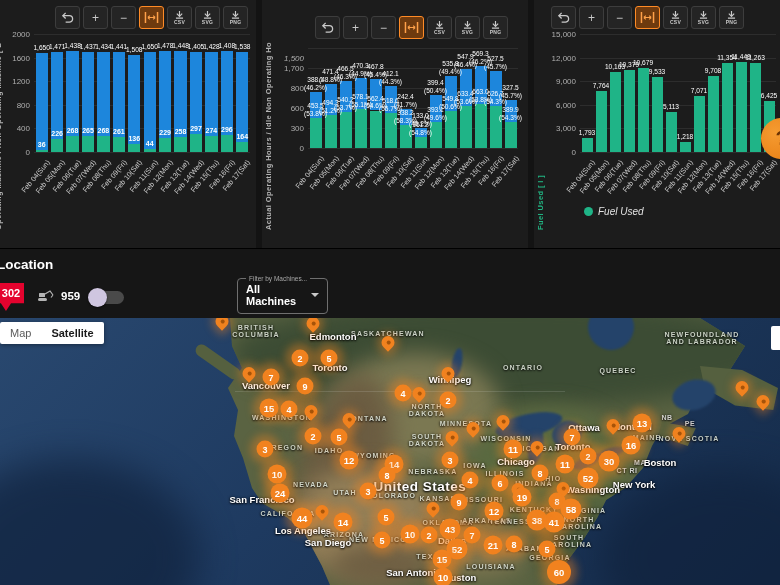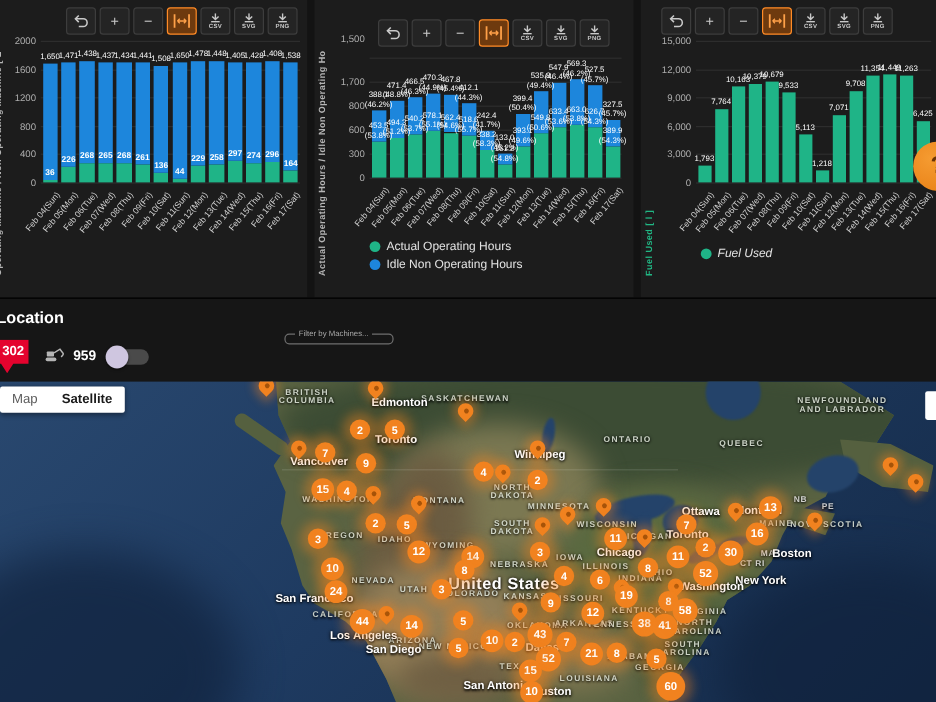--- a/index.html
+++ b/index.html
@@ -246,21 +246,21 @@
         </div>
         <div class="tbtn">
           <svg width="9" height="8" viewBox="0 0 10 9">
             <path d="M5 0 V5 M2 3 L5 6 L8 3 M1 8 H9" stroke="currentColor" stroke-width="1.3" fill="none"></path>
           </svg>
           <span class="dl">PNG</span>
         </div>
       </div>
       <div class="ytitle" style="left: 2px; top: 30px; height: 200px; color: rgb(181, 181, 181);">Actual Operating Hours / Idle Non Operating Ho</div>
       <div class="gl" style="left: 46px; top: 48px; width: 210px;"></div>
-      <div class="ytick" style="left: 2px; top: 28px;">1,500</div>
+      <div class="ytick" style="left: 2px; top: 54px; font-style: italic;">1,500</div>
       <div class="gl" style="left: 46px; top: 68px; width: 210px;"></div>
       <div class="ytick" style="left: 2px; top: 64px;">1,700</div>
       <div class="gl" style="left: 46px; top: 88px; width: 210px;"></div>
       <div class="ytick" style="left: 2px; top: 84px;">800</div>
       <div class="gl" style="left: 46px; top: 108px; width: 210px;"></div>
       <div class="ytick" style="left: 2px; top: 104px;">600</div>
       <div class="gl" style="left: 46px; top: 128px; width: 210px;"></div>
       <div class="ytick" style="left: 2px; top: 124px;">300</div>
       <div class="gl" style="left: 46px; top: 148px; width: 210px;"></div>
       <div class="ytick" style="left: 2px; top: 144px;">0</div>
@@ -355,30 +355,20 @@
       <div class="blab" style="left: 213.5px; top: 55.0533px;">527.5
 (45.7%)</div>
       <div class="xlab" style="left: 236.5px; top: 154px;">Feb 16(Fri)</div>
       <div class="seg" style="left: 242.5px; width: 12px; top: 122.007px; height: 25.9933px; background: rgb(31, 180, 135);"></div>
       <div class="blab" style="left: 228.5px; top: 106.007px;">389.9
 (54.3%)</div>
       <div class="seg" style="left: 242.5px; width: 12px; top: 100.173px; height: 21.8333px; background: rgb(29, 134, 220);"></div>
       <div class="blab" style="left: 228.5px; top: 84.1733px;">327.5
 (45.7%)</div>
       <div class="xlab" style="left: 251.5px; top: 154px;">Feb 17(Sat)</div>
-      <div class="legend" style="left: 46px; top: 200px; flex-direction: column; gap: 4px;">
-        <div class="litem">
-          <div class="ldot" style="background: rgb(31, 180, 135);"></div>
-          <div style="display: inline;">Actual Operating Hours</div>
-        </div>
-        <div class="litem">
-          <div class="ldot" style="background: rgb(29, 134, 220);"></div>
-          <div style="display: inline;">Idle Non Operating Hours</div>
-        </div>
-      </div>
     </div>
   <div class="panel" id="p2">
       <div class="tb" style="top: 6px; right: 36px;">
         <div class="tbtn">
           <svg width="13" height="13" viewBox="0 0 14 14">
             <path d="M5 2 L2 5 L5 8" fill="none" stroke="currentColor" stroke-width="1.4"></path>
             <path d="M2 5 H9 a3.5 3.5 0 0 1 0 7 H5" fill="none" stroke="currentColor" stroke-width="1.4"></path>
           </svg>
         </div>
         <div class="tbtn">+</div>
@@ -484,20 +474,24 @@
             <path d="M9 6 L14 3 L17 7 M17 7 l-2 2.5" stroke="#b5b5b5" stroke-width="1.2" fill="none"></path>
           </svg>
       </span>
       <span>959</span>
     </div>
     <div id="toggle">
         <div class="knob"></div>
       </div>
     <fieldset id="dropdown">
       <legend>Filter by Machines...</legend>
+      <div class="val">
+        <span>All Machines</span>
+        <span class="caret"></span>
+      </div>
     </fieldset>
   </div>
 
   <div id="map">
     <div class="oceandark" style="left:-60px;top:140px;width:260px;height:200px;"></div>
     <div class="oceandark" style="left:600px;top:150px;width:240px;height:180px;"></div>
     <div id="land">
       <div class="patch" style="left:230px;top:-20px;width:550px;height:110px;background:#3c4c34;"></div>
       <div class="patch" style="left:330px;top:35px;width:170px;height:110px;background:#7b7852;"></div>
       <div class="patch" style="left:300px;top:55px;width:90px;height:190px;background:#6b5c41;transform:rotate(12deg);"></div>

